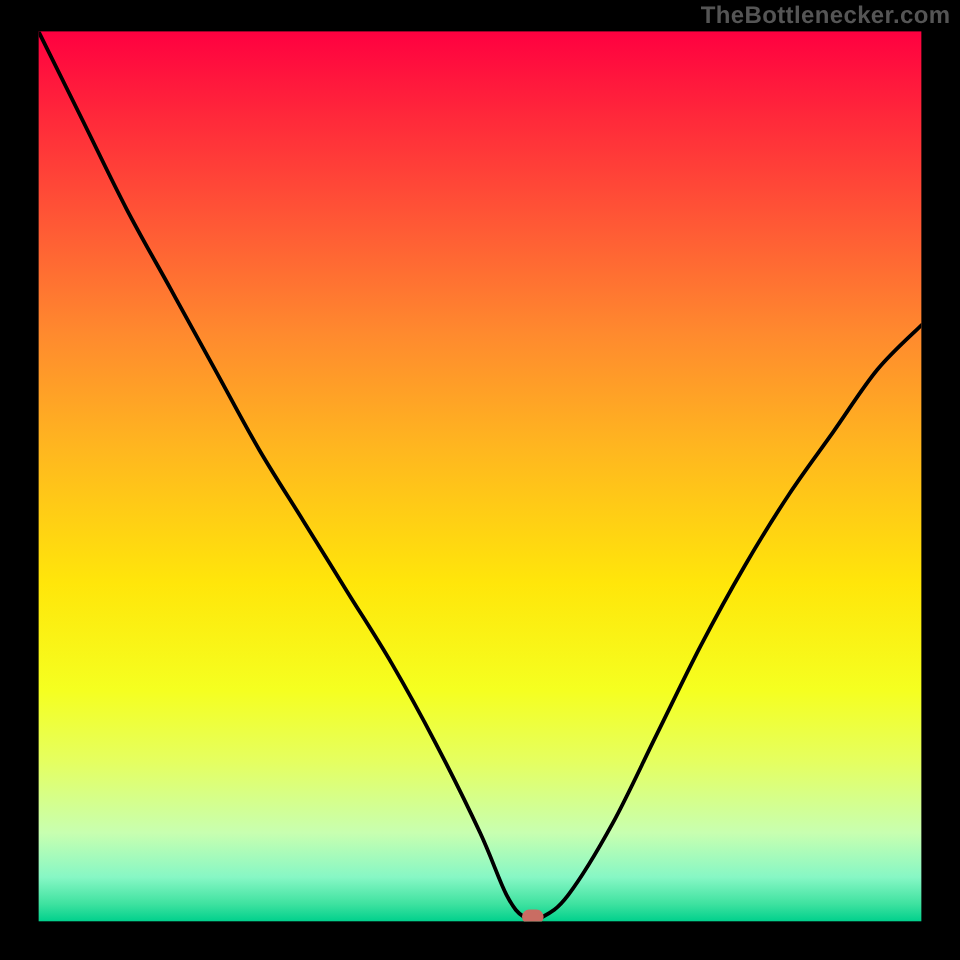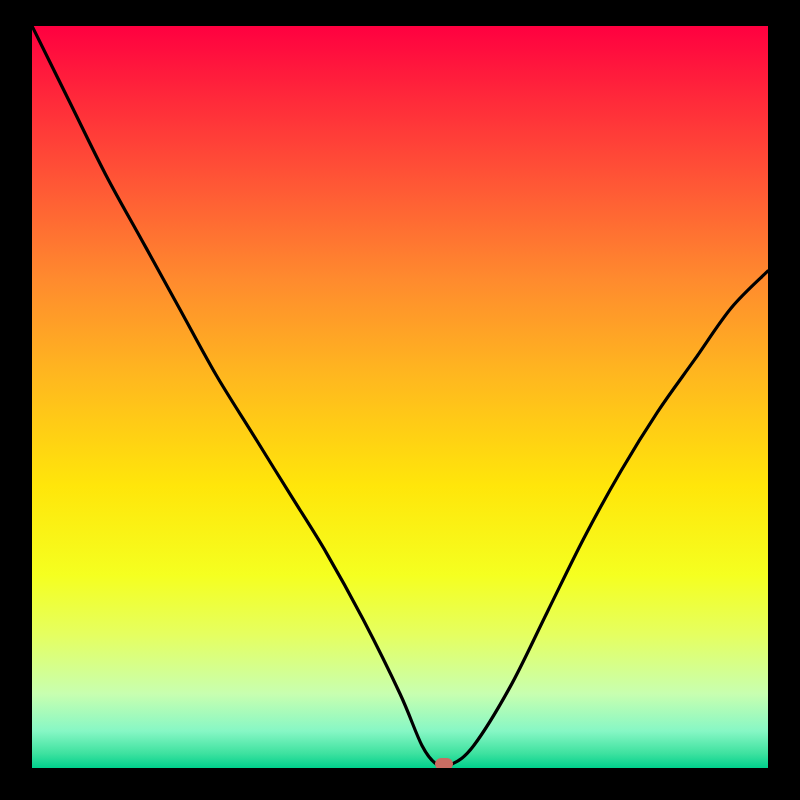--- a/index.html
+++ b/index.html
@@ -63,20 +63,21 @@
     background: #c96d63;
     border-radius: 6px;
     transform: translate(-50%, -50%);
   }
 </style>
 </head>
 <body>
 
 <div class="frame">
 
+  <div class="attribution">TheBottlenecker.com</div>
 
   <div class="plot">
     <div class="gradient"></div>
     <svg class="curve" viewBox="0 0 736 742" preserveAspectRatio="none">
       <path id="curve-path" d="M 0 0 C 6.133333333333334 12.366666666666655 24.53333333333334 49.4666666666666 36.800000000000004 74.19999999999993 C 49.06666666666667 98.93333333333327 61.33333333333334 124.9033333333333 73.60000000000001 148.39999999999998 C 85.86666666666667 171.89666666666668 98.13333333333333 192.92000000000007 110.39999999999999 215.18000000000006 C 122.66666666666666 237.44000000000005 134.93333333333334 259.7 147.20000000000002 281.96 C 159.4666666666667 304.21999999999997 171.73333333333335 327.71666666666664 184 348.73999999999995 C 196.26666666666665 369.76333333333326 208.53333333333333 388.3133333333333 220.79999999999998 408.09999999999997 C 233.06666666666663 427.88666666666666 245.3333333333333 447.6733333333333 257.59999999999997 467.46 C 269.8666666666666 487.24666666666667 282.1333333333334 505.79666666666674 294.40000000000003 526.82 C 306.6666666666667 547.8433333333334 318.93333333333334 570.1033333333334 331.2 593.6 C 343.46666666666664 617.0966666666667 358.18666666666667 646.7766666666666 368 667.8 C 377.81333333333333 688.8233333333333 383.9466666666667 707.9916666666667 390.08000000000004 719.74 C 396.21333333333337 731.4883333333333 399.8933333333334 735.1983333333333 404.8 738.29 C 409.70666666666665 741.3816666666667 413.38666666666666 741.3816666666667 419.52 738.29 C 425.6533333333333 735.1983333333333 431.78666666666663 732.725 441.59999999999997 719.74 C 451.4133333333333 706.755 466.1333333333334 682.64 478.40000000000003 660.38 C 490.6666666666667 638.12 502.9333333333333 610.9133333333334 515.1999999999999 586.1800000000001 C 527.4666666666666 561.4466666666667 539.7333333333333 535.4766666666667 552 511.98 C 564.2666666666667 488.48333333333335 576.5333333333334 466.2233333333333 588.8000000000001 445.2 C 601.0666666666667 424.1766666666667 613.3333333333334 404.39000000000004 625.6 385.84000000000003 C 637.8666666666667 367.29 650.1333333333333 351.2133333333333 662.4 333.9 C 674.6666666666666 316.58666666666664 686.9333333333333 296.79999999999995 699.1999999999999 281.96 C 711.4666666666666 267.12 729.8666666666667 251.0433333333333 736 244.85999999999996" fill="none" stroke="#000" stroke-width="3.2" stroke-linecap="round"></path>
     </svg>
     <div class="marker" id="marker" style="left: 412.16px; top: 738.29px;"></div>
   </div>
 
 </div>

